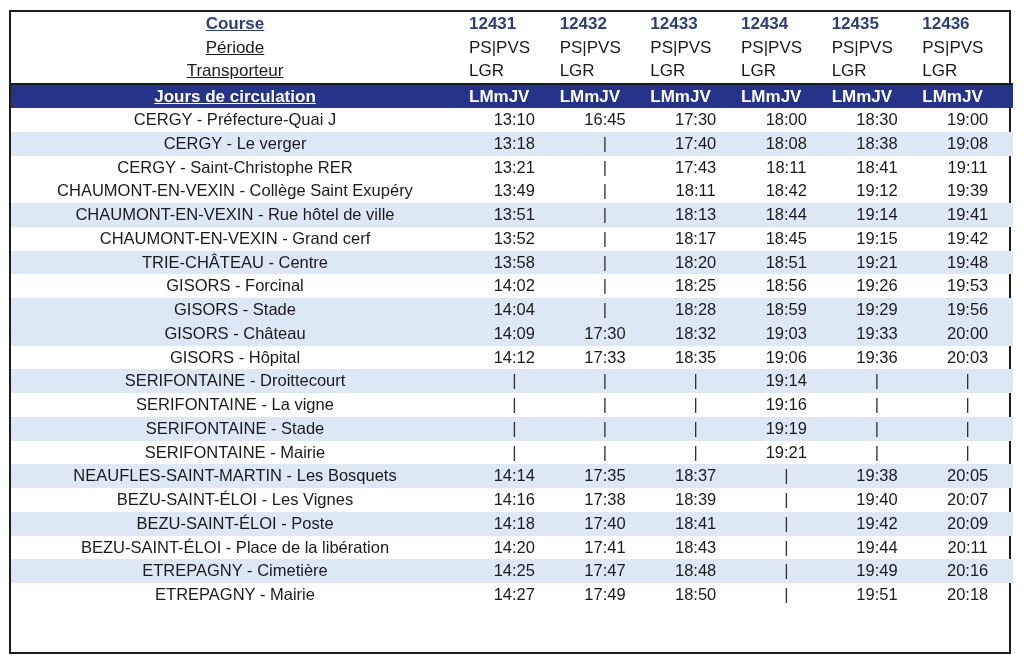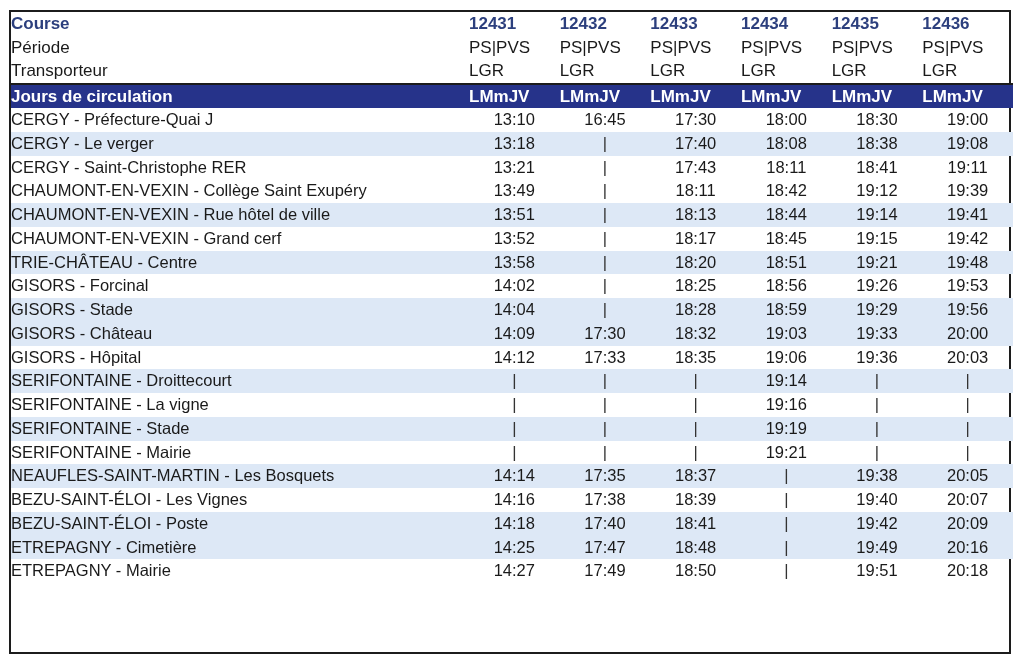--- a/index.html
+++ b/index.html
@@ -5,27 +5,27 @@
   html, body { margin: 0; padding: 0; background: #ffffff; }
   body { width: 1024px; height: 663px; position: relative; overflow: hidden;
          font-family: "Liberation Sans", "DejaVu Sans", sans-serif; color: #1a1a1a; }
   .frame { position: absolute; left: 9px; top: 10px; width: 1002px; height: 644px;
            border: 2px solid #1c1c1c; box-sizing: border-box; }
   table { border-collapse: collapse; width: 100%; table-layout: fixed; }
   col.label-col { width: 458px; }
   col.course-col { width: 90.67px; }
   td, th { padding: 0; white-space: nowrap; font-weight: normal; }
   .hdr td { height: 23.5px; font-size: 17px; line-height: 23.5px; }
-  .hdr .lbl { text-align: left; padding-right: 10px; }
+  .hdr .lbl { text-align: center; padding-right: 10px; text-decoration: underline; }
   .hdr .val { }
   .row-course td { color: #2c3f7d; font-weight: bold; }
   .row-jours td { background: #26338a; color: #ffffff; font-weight: bold; }
   .row-transp td { border-bottom: 2px solid #1c1c1c; }
   .stop td { height: 23.75px; font-size: 16.5px; line-height: 23.75px; }
-  .stop .lbl { text-align: left; padding-right: 10px; }
+  .stop .lbl { text-align: center; padding-right: 10px; }
   .stop .val { text-align: center; }
   .stop.alt td { background: #dde8f6; }
   .pass { color: #333; }
 </style>
 </head>
 <body>
 
 <div class="frame">
   <table>
     <colgroup>
@@ -229,20 +229,29 @@
         </tr>
         <tr class="stop alt">
           <td class="lbl">BEZU-SAINT-ÉLOI - Poste</td>
           <td class="val">14:18</td>
           <td class="val">17:40</td>
           <td class="val">18:41</td>
           <td class="val pass">|</td>
           <td class="val">19:42</td>
           <td class="val">20:09</td>
         </tr>
+        <tr class="stop">
+          <td class="lbl">BEZU-SAINT-ÉLOI - Place de la libération</td>
+          <td class="val">14:20</td>
+          <td class="val">17:41</td>
+          <td class="val">18:43</td>
+          <td class="val pass">|</td>
+          <td class="val">19:44</td>
+          <td class="val">20:11</td>
+        </tr>
         <tr class="stop alt">
           <td class="lbl">ETREPAGNY - Cimetière</td>
           <td class="val">14:25</td>
           <td class="val">17:47</td>
           <td class="val">18:48</td>
           <td class="val pass">|</td>
           <td class="val">19:49</td>
           <td class="val">20:16</td>
         </tr>
         <tr class="stop">

